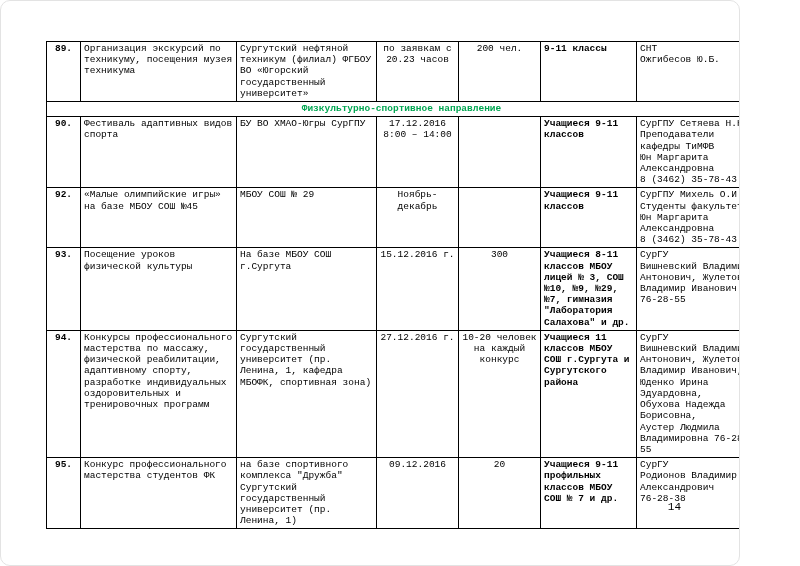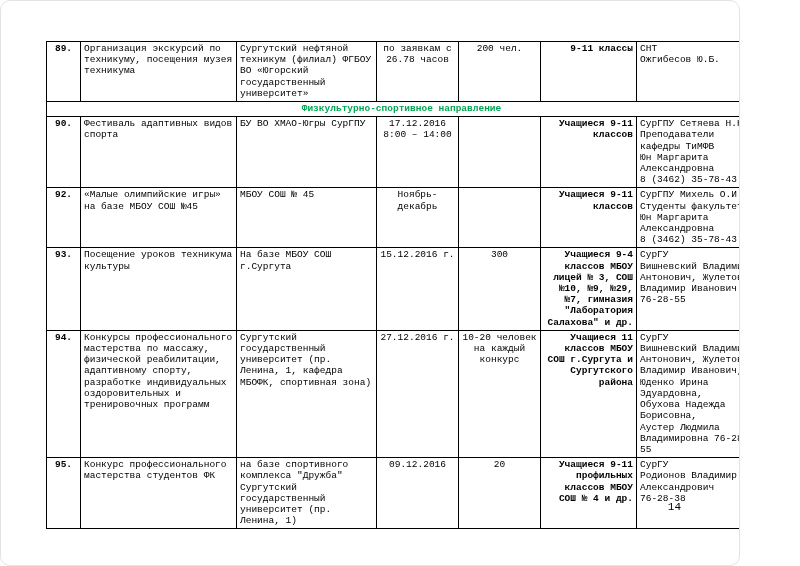--- a/index.html
+++ b/index.html
@@ -39,21 +39,20 @@
   }
   td.col-num {
     text-align: center;
     font-weight: bold;
   }
   td.col-date, td.col-count {
     text-align: center;
   }
   td.col-classes {
     font-weight: bold;
-    text-align: right;
   }
   td.section {
     text-align: center;
     font-weight: bold;
     padding: 1px 2px;
   }
   .page-number {
     position: absolute;
     right: 58px;
     bottom: 52px;
@@ -75,21 +74,21 @@
       <col style="width:82px">
       <col style="width:96px">
       <col style="width:120px">
     </colgroup>
     <tbody>
         <tr>
           <td class="col-num">89.</td>
           <td class="col-name">Организация экскурсий по техникуму, посещения музея техникума</td>
           <td class="col-location">Сургутский нефтяной техникум (филиал) ФГБОУ ВО «Югорский государственный университет»</td>
           <td class="col-date">по заявкам с
-26.78 часов</td>
+20.23 часов</td>
           <td class="col-count">200 чел.</td>
           <td class="col-classes">9-11 классы</td>
           <td class="col-responsible">СНТ
 Ожгибесов Ю.Б.</td>
         </tr>
         <tr>
           <td colspan="7" class="section" style="color: rgb(0, 166, 81);">Физкультурно-спортивное направление</td>
         </tr>
         <tr>
           <td class="col-num">90.</td>
@@ -100,36 +99,36 @@
           <td class="col-count"></td>
           <td class="col-classes">Учащиеся 9-11 классов</td>
           <td class="col-responsible">СурГПУ Сетяева Н.Н.
 Преподаватели кафедры ТиМФВ
 Юн Маргарита Александровна
 8 (3462) 35-78-43</td>
         </tr>
         <tr>
           <td class="col-num">92.</td>
           <td class="col-name">«Малые олимпийские игры» на базе МБОУ СОШ №45</td>
-          <td class="col-location">МБОУ СОШ № 45</td>
+          <td class="col-location">МБОУ СОШ № 29</td>
           <td class="col-date">Ноябрь-декабрь</td>
           <td class="col-count"></td>
           <td class="col-classes">Учащиеся 9-11 классов</td>
           <td class="col-responsible">СурГПУ Михель О.И.
 Студенты факультета
 Юн Маргарита Александровна
 8 (3462) 35-78-43</td>
         </tr>
         <tr>
           <td class="col-num">93.</td>
-          <td class="col-name">Посещение уроков техникума культуры</td>
+          <td class="col-name">Посещение уроков физической культуры</td>
           <td class="col-location">На базе МБОУ СОШ г.Сургута</td>
           <td class="col-date">15.12.2016 г.</td>
           <td class="col-count">300</td>
-          <td class="col-classes">Учащиеся 9-4 классов МБОУ лицей № 3, СОШ №10, №9, №29, №7, гимназия "Лаборатория Салахова" и др.</td>
+          <td class="col-classes">Учащиеся 8-11 классов МБОУ лицей № 3, СОШ №10, №9, №29, №7, гимназия "Лаборатория Салахова" и др.</td>
           <td class="col-responsible">СурГУ
 Вишневский Владимир Антонович,  Жулетов Владимир Иванович
 76-28-55</td>
         </tr>
         <tr>
           <td class="col-num">94.</td>
           <td class="col-name">Конкурсы профессионального мастерства по массажу, физической реабилитации, адаптивному спорту, разработке индивидуальных оздоровительных и тренировочных программ</td>
           <td class="col-location">Сургутский государственный университет (пр. Ленина, 1, кафедра МБОФК, спортивная зона)</td>
           <td class="col-date">27.12.2016 г.</td>
           <td class="col-count">10-20 человек на каждый конкурс</td>
@@ -139,21 +138,21 @@
 Юденко Ирина Эдуардовна,
 Обухова Надежда Борисовна,
 Аустер Людмила Владимировна          76-28-55</td>
         </tr>
         <tr>
           <td class="col-num">95.</td>
           <td class="col-name">Конкурс профессионального мастерства студентов ФК</td>
           <td class="col-location">на базе спортивного комплекса "Дружба"     Сургутский государственный университет (пр. Ленина, 1)</td>
           <td class="col-date">09.12.2016</td>
           <td class="col-count">20</td>
-          <td class="col-classes">Учащиеся 9-11 профильных классов МБОУ СОШ № 4 и др.</td>
+          <td class="col-classes">Учащиеся 9-11 профильных классов МБОУ СОШ № 7 и др.</td>
           <td class="col-responsible">СурГУ
 Родионов Владимир Александрович
 76-28-38</td>
         </tr>
       </tbody>
   </table>
 
   <div class="page-number">14</div>
 
 </div>

